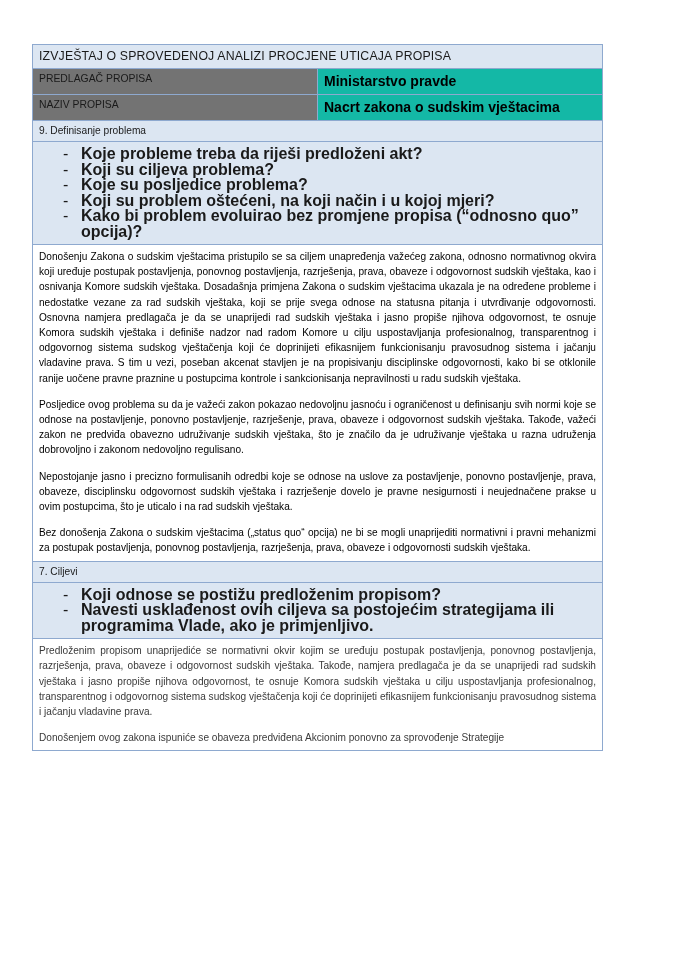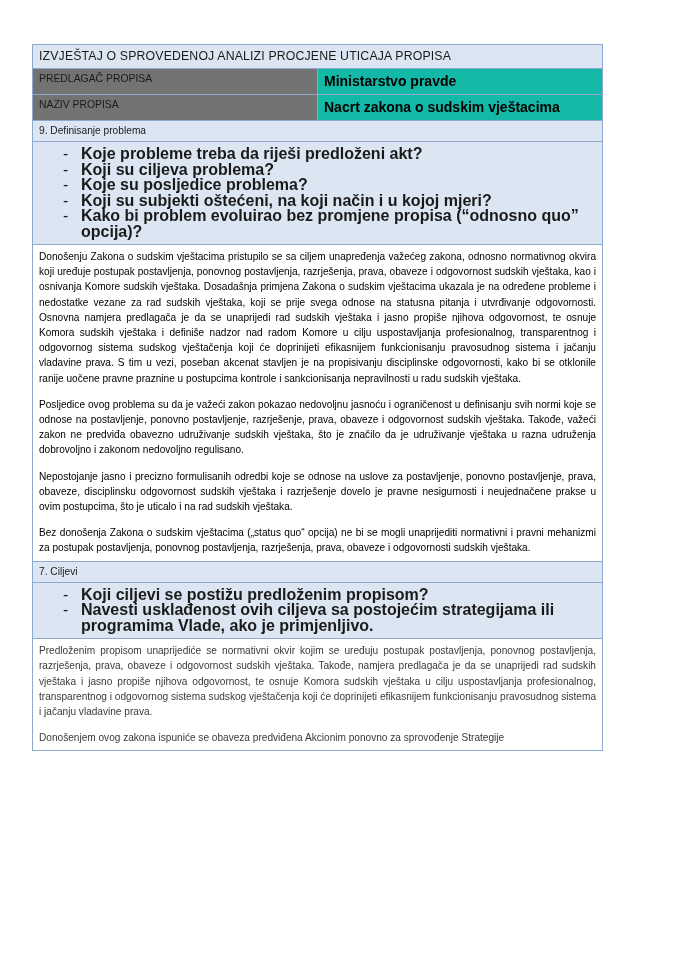--- a/index.html
+++ b/index.html
@@ -130,41 +130,41 @@
 
       <tr>
         <td class="section-cell" colspan="2">9. Definisanje problema</td>
       </tr>
       <tr>
         <td class="q-cell" colspan="2">
           <ul class="qlist">
             <li>Koje probleme treba da riješi predloženi akt?</li>
             <li>Koji su ciljeva problema?</li>
             <li>Koje su posljedice problema?</li>
-            <li>Koji su subjekti oštećeni, na koji način i u kojoj mjeri?</li>
+            <li>Koji su problem oštećeni, na koji način i u kojoj mjeri?</li>
             <li>Kako bi problem evoluirao bez promjene propisa (“odnosno quo” opcija)?</li>
           </ul>
         </td>
       </tr>
       <tr>
         <td class="body-cell" colspan="2">
           <p>Donošenju Zakona o sudskim vještacima pristupilo se sa ciljem unapređenja važećeg zakona, odnosno normativnog okvira koji uređuje postupak postavljenja, ponovnog postavljenja, razrješenja, prava, obaveze i odgovornost sudskih vještaka, kao i osnivanja Komore sudskih vještaka. Dosadašnja primjena Zakona o sudskim vještacima ukazala je na određene probleme i nedostatke vezane za rad sudskih vještaka, koji se prije svega odnose na statusna pitanja i utvrđivanje odgovornosti. Osnovna namjera predlagača je da se unaprijedi rad sudskih vještaka i jasno propiše njihova odgovornost, te osnuje Komora sudskih vještaka i definiše nadzor nad radom Komore u cilju uspostavljanja profesionalnog, transparentnog i odgovornog sistema sudskog vještačenja koji će doprinijeti efikasnijem funkcionisanju pravosudnog sistema i jačanju vladavine prava. S tim u vezi, poseban akcenat stavljen je na propisivanju disciplinske odgovornosti, kako bi se otklonile ranije uočene pravne praznine u postupcima kontrole i sankcionisanja nepravilnosti u radu sudskih vještaka.</p>
           <p>Posljedice ovog problema su da je važeći zakon pokazao nedovoljnu jasnoću i ograničenost u definisanju svih normi koje se odnose na postavljenje, ponovno postavljenje, razrješenje, prava, obaveze i odgovornost sudskih vještaka. Takođe, važeći zakon ne predviđa obavezno udruživanje sudskih vještaka, što je značilo da je udruživanje vještaka u razna udruženja dobrovoljno i zakonom nedovoljno regulisano.</p>
           <p>Nepostojanje jasno i precizno formulisanih odredbi koje se odnose na uslove za postavljenje, ponovno postavljenje, prava, obaveze, disciplinsku odgovornost sudskih vještaka i razrješenje dovelo je pravne nesigurnosti i neujednačene prakse u ovim postupcima, što je uticalo i na rad sudskih vještaka.</p>
           <p>Bez donošenja Zakona o sudskim vještacima („status quo“ opcija) ne bi se mogli unaprijediti normativni i pravni mehanizmi za postupak postavljenja, ponovnog postavljenja, razrješenja, prava, obaveze i odgovornosti sudskih vještaka.</p>
         </td>
       </tr>
 
       <tr>
         <td class="section-cell" colspan="2">7. Ciljevi</td>
       </tr>
       <tr>
         <td class="q-cell" colspan="2">
           <ul class="qlist">
-            <li>Koji ciljevi se postižu predloženim propisom?</li>
+            <li>Koji odnose se postižu predloženim propisom?</li>
             <li>Navesti usklađenost ovih ciljeva sa postojećim strategijama ili programima Vlade, ako je primjenljivo.</li>
           </ul>
         </td>
       </tr>
       <tr>
         <td class="body-cell light clip" colspan="2">
           <p>Predloženim propisom unaprijediće se normativni okvir kojim se uređuju postupak postavljenja, ponovnog postavljenja, razrješenja, prava, obaveze i odgovornost sudskih vještaka. Takođe, namjera predlagača je da se unaprijedi rad sudskih vještaka i jasno propiše njihova odgovornost, te osnuje Komora sudskih vještaka u cilju uspostavljanja profesionalnog, transparentnog i odgovornog sistema sudskog vještačenja koji će doprinijeti efikasnijem funkcionisanju pravosudnog sistema i jačanju vladavine prava.</p>
           <p>Donošenjem ovog zakona ispuniće se obaveza predviđena Akcionim ponovno za sprovođenje Strategije</p>
         </td>
       </tr>

